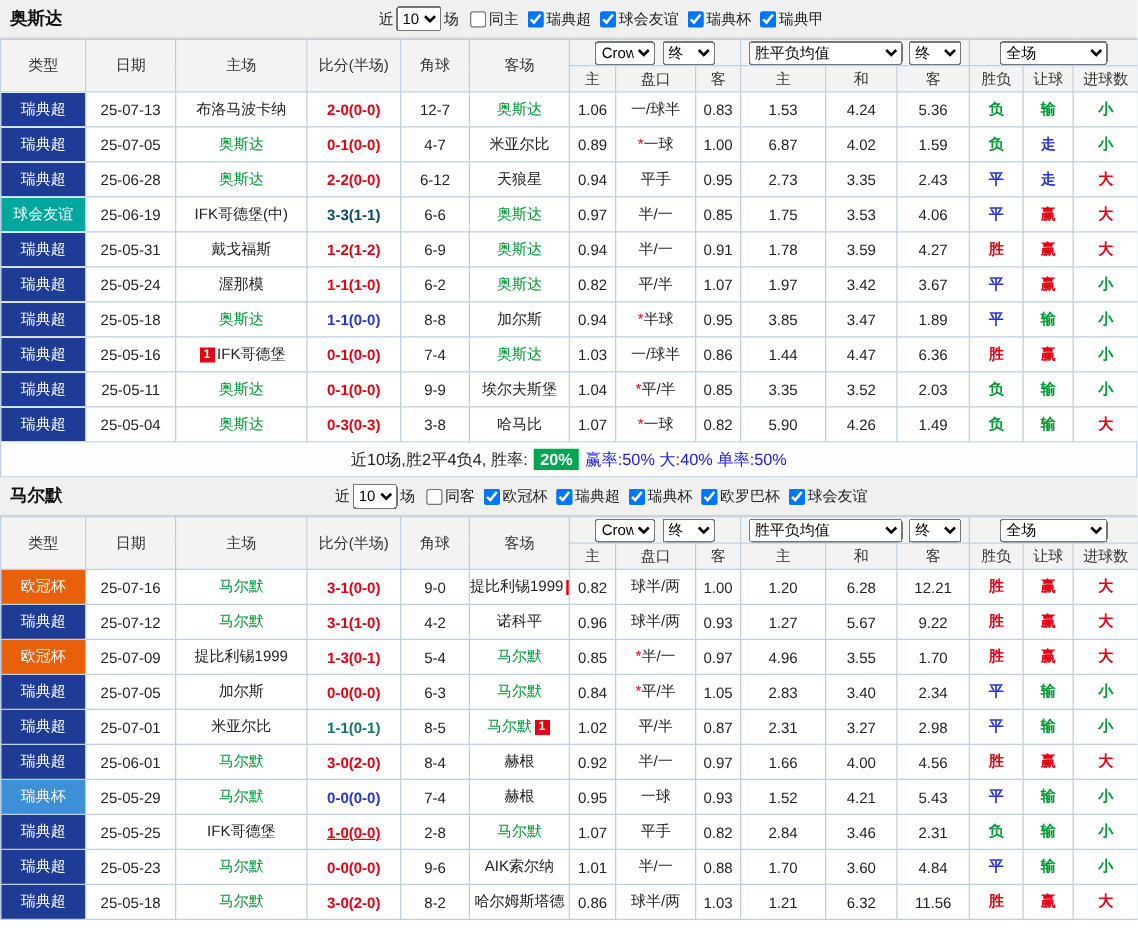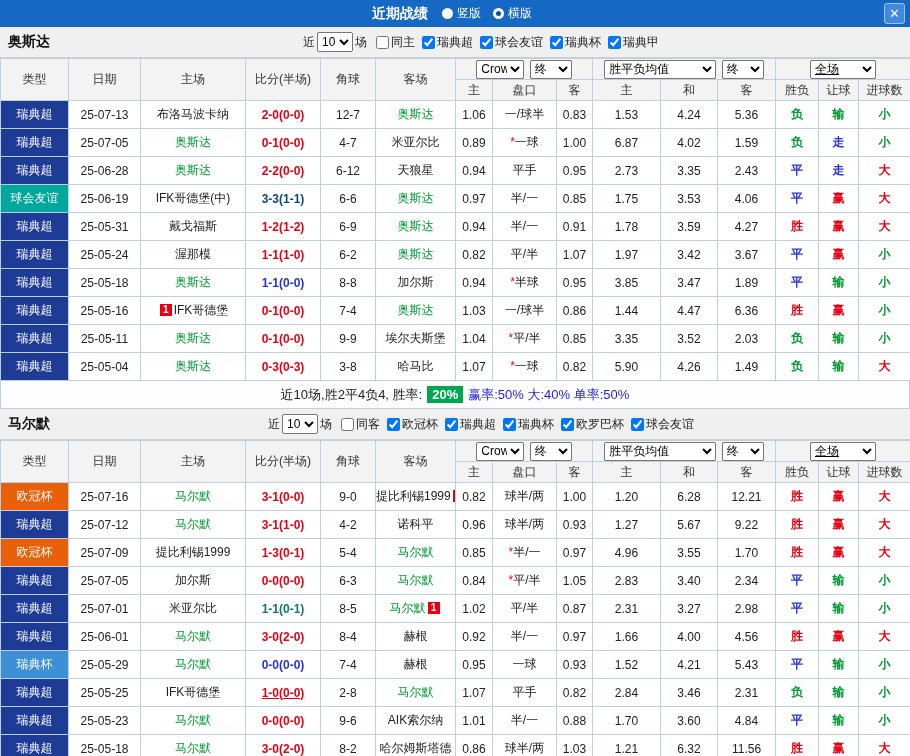--- a/index.html
+++ b/index.html
@@ -20,46 +20,34 @@
   .filters select{font-size:12px;height:20px;}
   .filters label{display:inline-flex;align-items:center;margin-left:7px;cursor:pointer;}
   .filters input[type=checkbox]{width:13px;height:13px;margin-right:2px;}
   
   table{width:910px;border-collapse:collapse;table-layout:fixed;}
   th,td{border:1px solid #bccfe3;text-align:center;white-space:nowrap;overflow:hidden;}
   thead th{background:#f3f3f3;height:21px;font-weight:normal;color:#333;}
   tbody td{height:28px;background:#fff;}
   td.league{color:#fff;}
   thead select{font-size:12px;height:19px;vertical-align:middle;margin:0 1px;}
-  .sel-crow{width:48px;} .sel-final{width:42px;} .sel-avg{width:112px;} .sel-full{width:66px;text-decoration:underline;}
+  .sel-crow{width:48px;} .sel-final{width:42px;} .sel-avg{width:123px;} .sel-full{width:86px;}
   .badge{display:inline-block;background:#e60012;color:#fff;font-size:10px;font-weight:bold;min-width:12px;height:12px;line-height:12px;margin:0 2px;vertical-align:1px;}
   .score-cell-txt{font-weight:bold;}
   .res{font-weight:bold;}
   
   .summary-bar{height:28px;border:1px solid #bccfe3;border-top:none;display:flex;align-items:center;justify-content:center;gap:5px;font-size:13px;background:#fdfdfd;}
   .rate-badge{background:#00a651;color:#fff;padding:1px 5px;font-weight:bold;}
   .blue-stats{color:#1d1de0;text-align:right;}
 </style>
 </head>
 <body>
 
 <div class="page">
 
-  <div class="top-bar">
-    <span class="top-title">近期战绩</span>
-    <label class="radio-label">
-      <span class="radio"></span>
-      <span>竖版</span>
-    </label>
-    <label class="radio-label">
-      <span class="radio checked"></span>
-      <span>横版</span>
-    </label>
-    <div class="close-btn">✕</div>
-  </div>
 
   <section>
     <div class="section-bar">
       <span class="team-name">奥斯达</span>
       <div class="filters">
           <span>近</span>
           <select><option>10</option></select>
           <span>场</span>
           <label><input type="checkbox" style="">同主</label>
           <label><input type="checkbox" checked="" style="">瑞典超</label>

